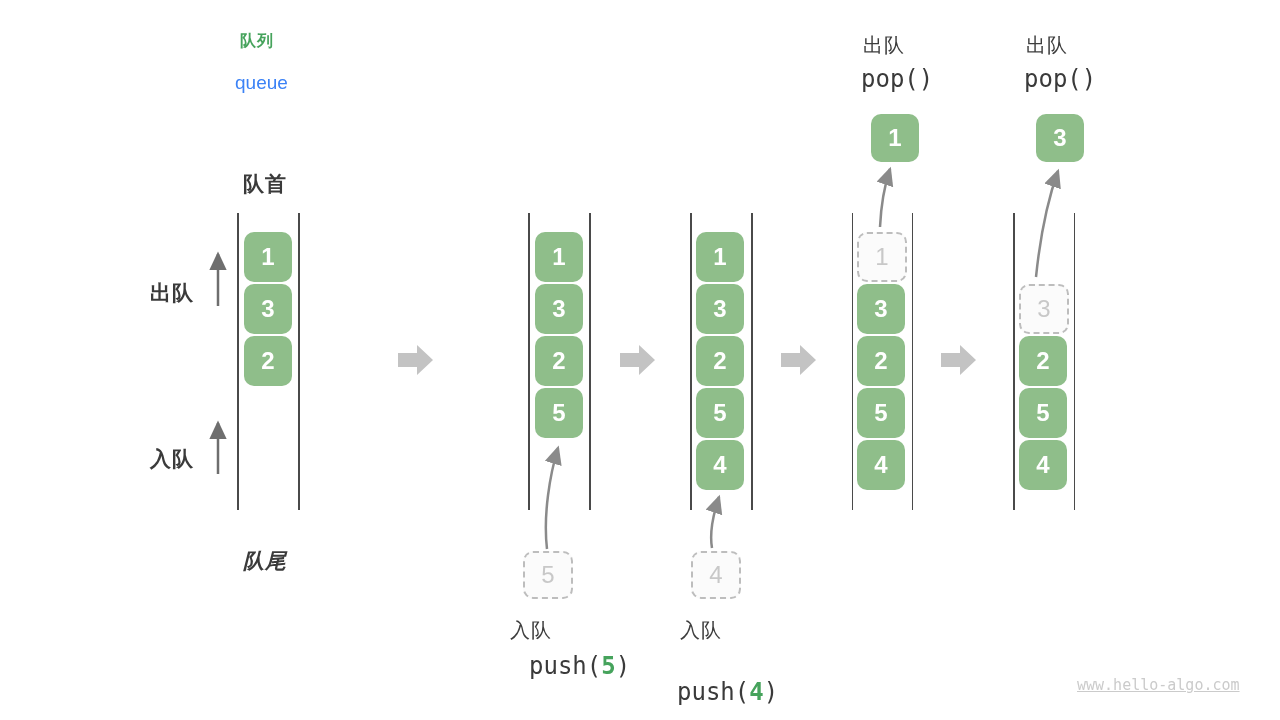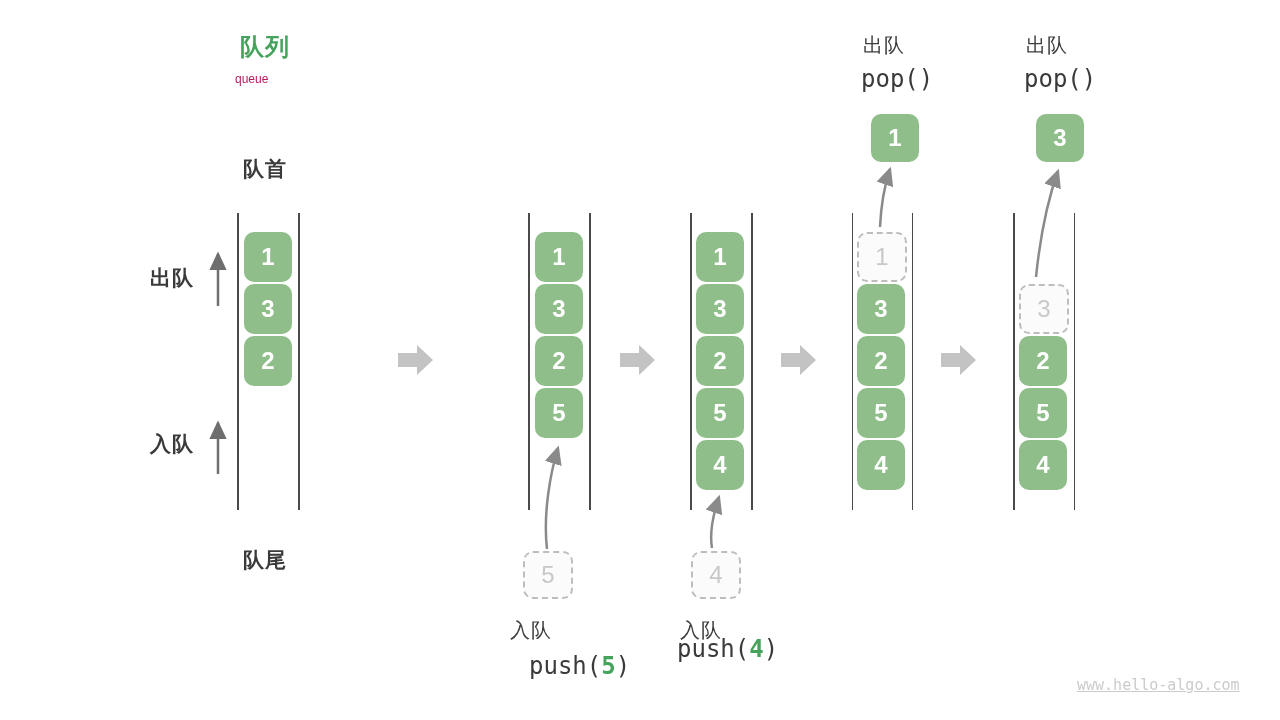--- a/index.html
+++ b/index.html
@@ -2,23 +2,23 @@
 <html><head>
 <meta charset="utf-8">
 <style>
   html,body{margin:0;padding:0;background:#ffffff;}
   #canvas{
     position:relative;width:1280px;height:720px;background:#ffffff;
     overflow:hidden;font-family:"Liberation Sans",sans-serif;
   }
   .abs{position:absolute;}
   
-  .title-zh{font-size:24px;font-weight:bold;color:#46a35c;letter-spacing:1px;}
-  .title-en{font-size:12px;color:#be185d;}
-  .zh-bold{font-size:21px;font-weight:bold;color:#3a3a3a;letter-spacing:1px;}
+  .title-zh{font-size:16px;font-weight:bold;color:#46a35c;letter-spacing:1px;}
+  .title-en{font-size:19px;color:#3b82f6;}
+  .zh-bold{font-size:21px;font-weight:bold;color:#3a3a3a;letter-spacing:1px;margin-top:15px;}
   .zh-reg{font-size:20px;color:#3d3d3d;letter-spacing:1px;}
   .code{font-family:"DejaVu Sans Mono","Liberation Mono",monospace;font-size:24px;color:#3a3a3a;}
   .code .arg{color:#46a35c;font-weight:bold;}
   .watermark{font-family:"DejaVu Sans Mono","Liberation Mono",monospace;font-size:15px;color:#cbcbcb;}
   
   .vline{width:1.5px;height:297px;top:213px;background:#4a4a4a;}
   
   .cell{
     width:48px;height:50px;border-radius:10px;background:#8fbe8a;
     color:#ffffff;font-size:24px;font-weight:bold;
@@ -58,21 +58,21 @@
     <path d="M712,548 C709,531 714,512 719,497" stroke="#8a8a8a" stroke-width="2.5" fill="none" marker-end="url(#head-gray)"></path>
 
     <path d="M880,227 C881,206 884,187 890,169" stroke="#8a8a8a" stroke-width="2.5" fill="none" marker-end="url(#head-gray)"></path>
     <path d="M1036,277 C1040,238 1047,202 1058,171" stroke="#8a8a8a" stroke-width="2.5" fill="none" marker-end="url(#head-gray)"></path>
   </svg>
 
   <div class="abs title-zh" style="left:240px;top:31px;">队列</div>
   <div class="abs title-en" style="left:235px;top:72px;">queue</div>
 
   <div class="abs zh-bold" style="left:243px;top:155px;">队首</div>
-  <div class="abs zh-bold" style="left:243px;top:546px;">队尾</div>
+  <div class="abs zh-bold" style="left:243px;top:532px;font-style:italic;">队尾</div>
   <div class="abs zh-bold" style="left:150px;top:264px;">出队</div>
   <div class="abs zh-bold" style="left:150px;top:430px;">入队</div>
 
   <div class="abs vline" style="left:237px;"></div>
   <div class="abs vline" style="left:298px;"></div>
   <div class="abs vline" style="left:528px;"></div>
   <div class="abs vline" style="left:589px;"></div>
   <div class="abs vline" style="left:690px;"></div>
   <div class="abs vline" style="left:751px;"></div>
   <div class="abs vline" style="left:851.5px;"></div>
@@ -107,21 +107,21 @@
   <div class="abs cell ghost" style="left:1019px;top:284px;width:50px;">3</div>
   <div class="abs cell" style="left:1019px;top:336px;">2</div>
   <div class="abs cell" style="left:1019px;top:388px;">5</div>
   <div class="abs cell" style="left:1019px;top:440px;">4</div>
   <div class="abs cell floating" style="left:1036px;top:114px;">3</div>
 
   <div class="abs zh-reg" style="left:510px;top:617px;">入队</div>
   <div class="abs code" style="left:529px;top:652px;"><span>push(</span><span class="arg">5</span><span>)</span></div>
 
   <div class="abs zh-reg" style="left:680px;top:617px;">入队</div>
-  <div class="abs code" style="left:677px;top:635px;"><span>push(</span><span class="arg">4</span><span>)</span></div>
+  <div class="abs code" style="left:677px;top:678px;"><span>push(</span><span class="arg">4</span><span>)</span></div>
 
   <div class="abs zh-reg" style="left:863px;top:32px;">出队</div>
   <div class="abs code" style="left:861px;top:65px;">pop()</div>
 
   <div class="abs zh-reg" style="left:1026px;top:32px;">出队</div>
   <div class="abs code" style="left:1024px;top:65px;">pop()</div>
 
   <div class="abs watermark" style="left:1077px;top:676px;text-decoration:underline;">www.hello-algo.com</div>
 
 </div>

